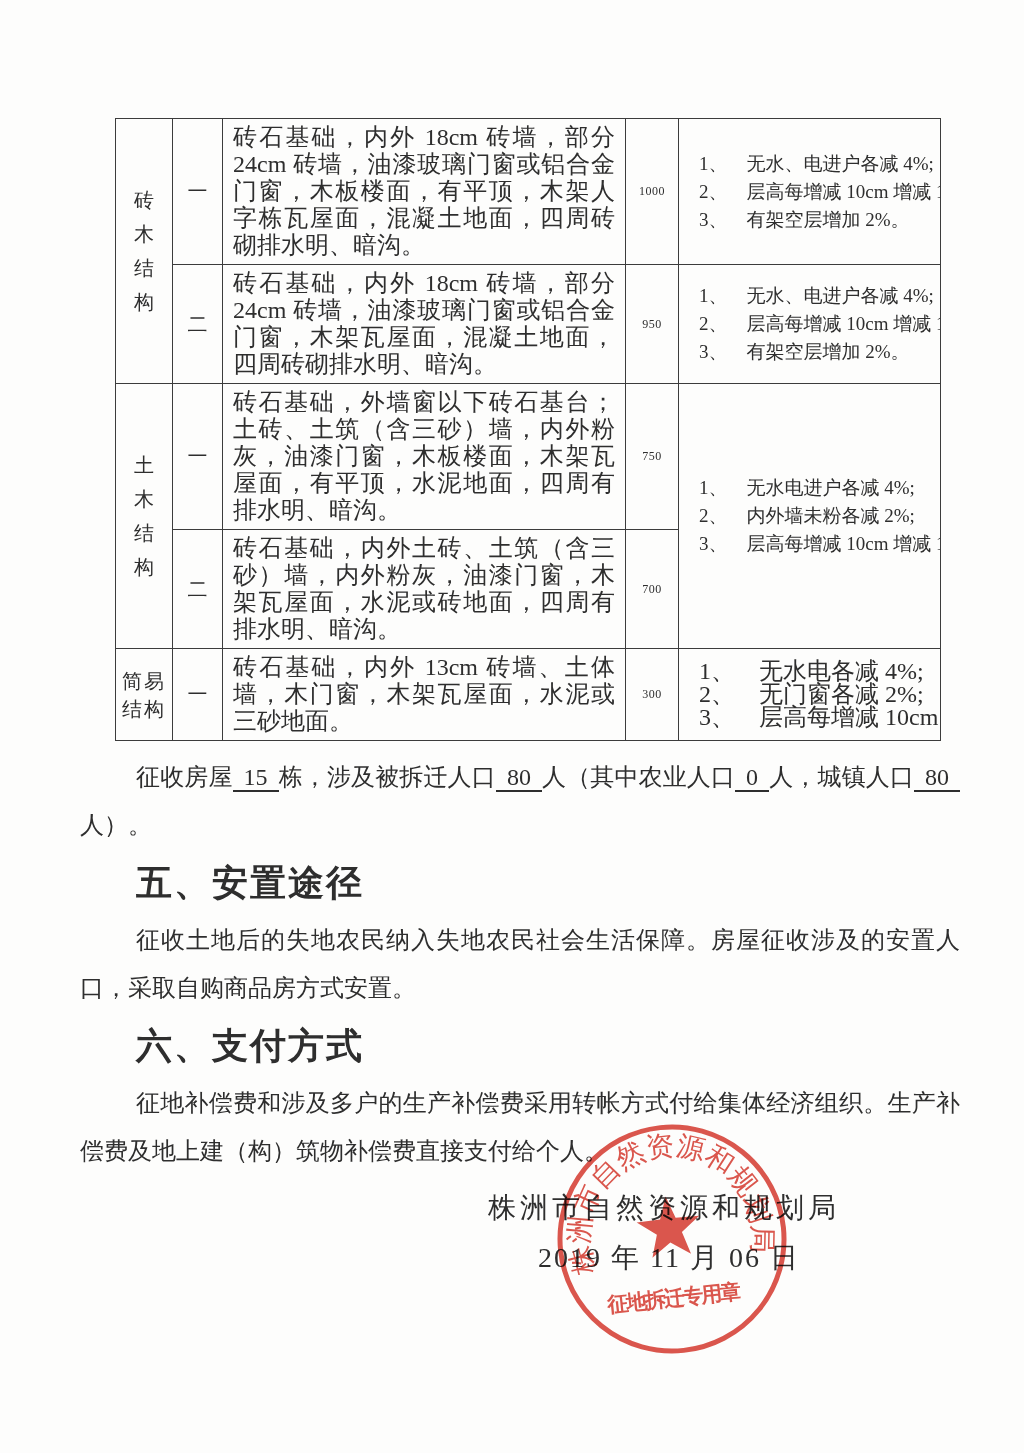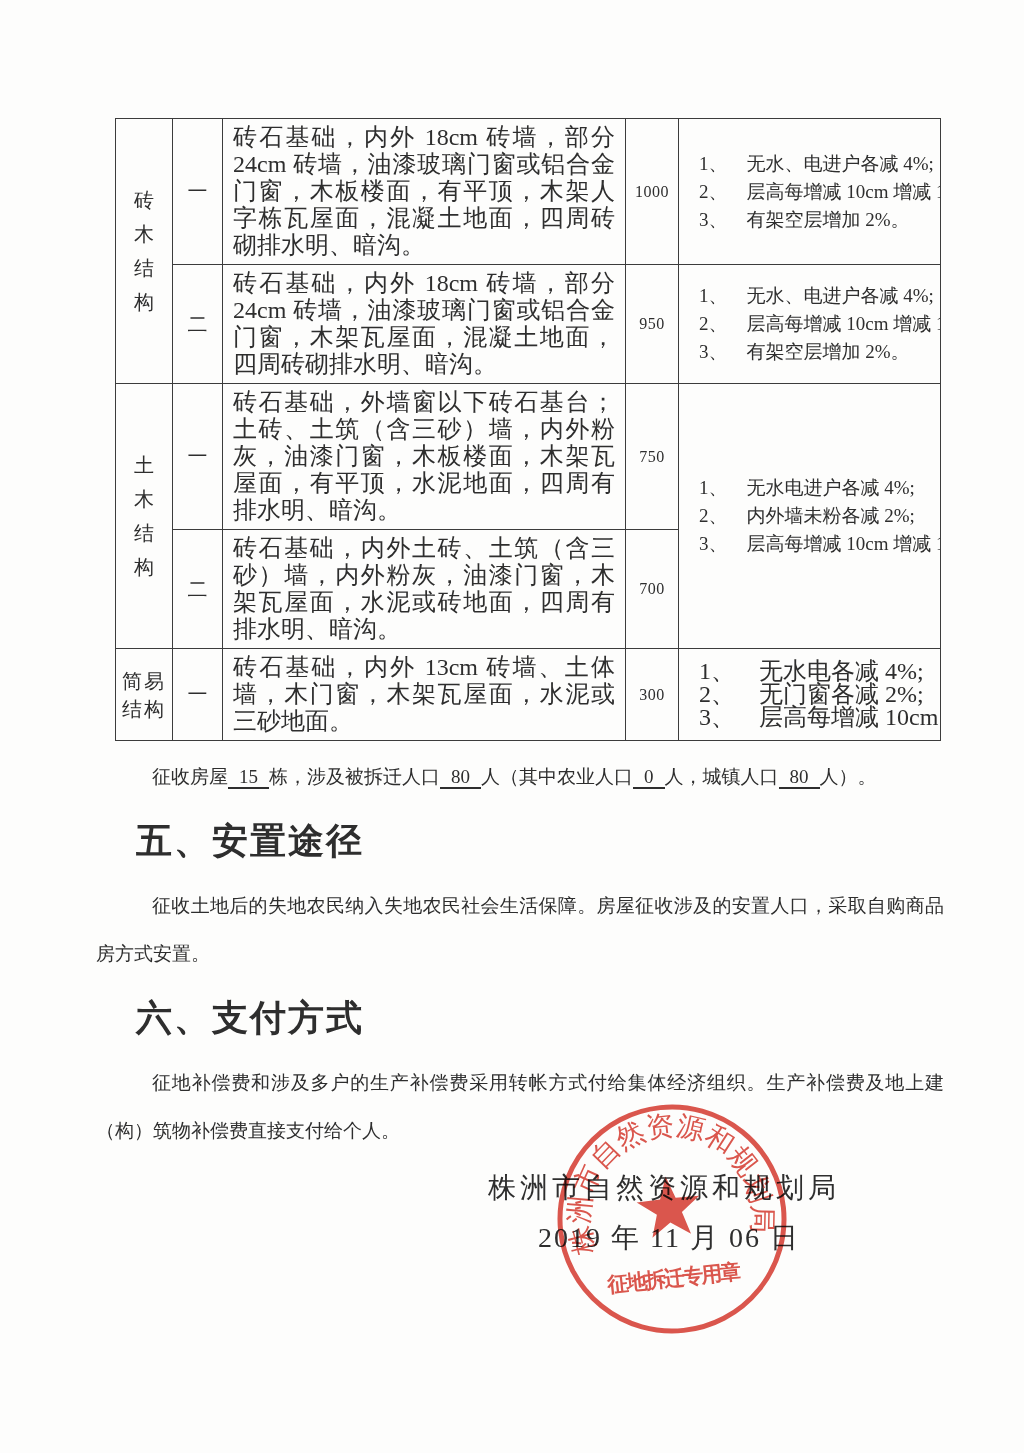--- a/index.html
+++ b/index.html
@@ -38,31 +38,31 @@
     text-align:center;
   }
   .v1 { width:22px; line-height:34px; }
   .v2 { width:46px; line-height:28px; letter-spacing:2px; }
   td.grade { text-align:center; font-size:20px; }
   td.desc  {
     font-size:24px; line-height:27px;
     padding:5px 10px;
     text-align:justify;
   }
-  td.price { text-align:center; font-size:16px; letter-spacing:0.5px; }
+  td.price { text-align:center; font-size:12px; letter-spacing:0.5px; }
   td.remarks { font-size:19px; padding:4px 6px 4px 20px; }
   td.remarks .rline { line-height:28px; white-space:nowrap; }
   td.remarks.tight .rline { line-height:23px; font-size:24px; }
 
   
   .para {
-    font-size:19px; line-height:48px;
+    font-size:24px; line-height:48px;
     text-align:justify;
     text-indent:56px;
-    margin:16px;
+    margin:0;
   }
   .para.p1 { margin-top:12px; }
   .para.mid { margin-top:10px; }
   .uval {
     padding:0 11px;
     border-bottom:2px solid #2e2e2e;
   }
   .heading {
     font-family:"Liberation Sans", sans-serif;
     font-weight:bold;

